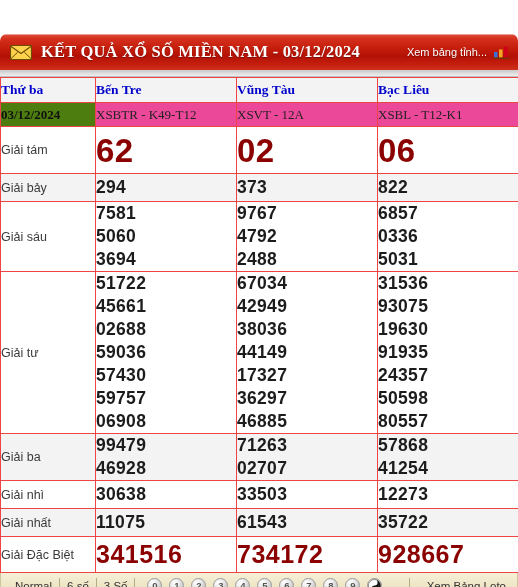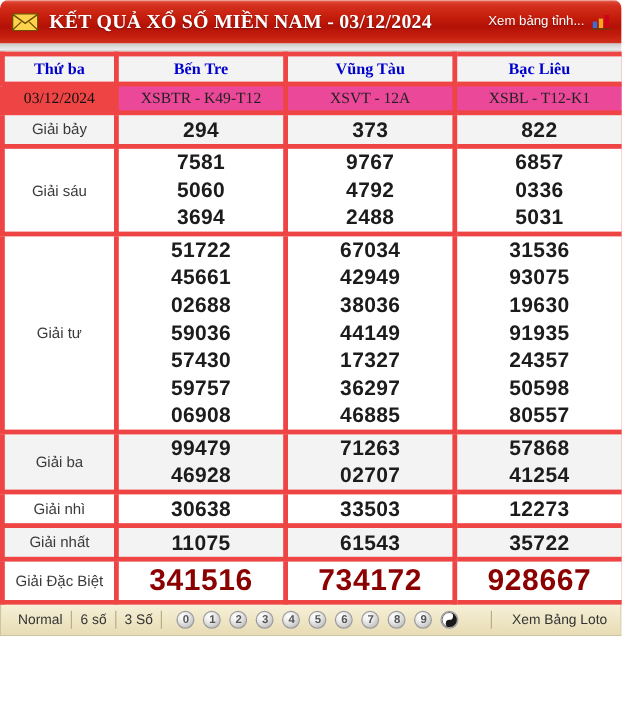--- a/index.html
+++ b/index.html
@@ -9,20 +9,21 @@
     overflow: hidden;
     background: #ffffff;
     font-family: "Liberation Sans", sans-serif;
   }
 
   #app {
     width: 518px;
     height: 527px;
     position: relative;
     background: #ffffff;
+    margin-top: 34px;
   }
 
   
   .titlebar {
     position: relative;
     height: 36px;
     width: 518px;
     background: linear-gradient(to bottom,
         #e04a3a 0%, #d32c1c 12%, #c21a0c 40%,
         #b41208 60%, #cc2414 85%, #d9asd 100%);
@@ -85,46 +86,46 @@
   }
 
   
   table.results {
     width: 518px;
     border-collapse: collapse;
     table-layout: fixed;
     background: #ffffff;
   }
   table.results td, table.results th {
-    border: 4px solid #ef4444;
-    text-align: center;
+    border: 1px solid #ef4444;
+    text-align: left;
     vertical-align: middle;
     padding: 0;
   }
   table.results tr.alt td { background: #f3f3f3; }
 
   col.c-label { width: 95px; }
   col.c-prov  { width: 141px; }
 
   th.day, th.prov {
     color: #0000cc;
     font-family: "Liberation Serif", serif;
     font-weight: bold;
     font-size: 13.5px;
     height: 25px;
     background: #f3f3f3;
   }
 
   td.date-cell {
     font-family: "Liberation Serif", serif;
-    font-weight: normal;
+    font-weight: bold;
     font-size: 13px;
     color: #111111;
     height: 24px;
-    background: #ef4444;
+    background: #4d7c0f;
   }
   td.code-cell {
     font-family: "Liberation Serif", serif;
     font-size: 13px;
     color: #222222;
     height: 24px;
     background: #ec4899;
   }
 
   td.rowlabel {
@@ -271,20 +272,32 @@
       </tr>
     </thead>
     <tbody>
       <tr>
         <td class="date-cell">03/12/2024</td>
         <td class="code-cell">XSBTR - K49-T12</td>
         <td class="code-cell">XSVT - 12A</td>
         <td class="code-cell">XSBL - T12-K1</td>
       </tr>
 
+    <tr class="r-g8">
+          <td class="rowlabel">Giải tám</td>
+          <td class="nums big-red">
+            <div>62</div>
+          </td>
+          <td class="nums big-red">
+            <div>02</div>
+          </td>
+          <td class="nums big-red">
+            <div>06</div>
+          </td>
+        </tr>
         <tr class="r-g7 alt">
           <td class="rowlabel">Giải bảy</td>
           <td class="nums">
             <div>294</div>
           </td>
           <td class="nums">
             <div>373</div>
           </td>
           <td class="nums">
             <div>822</div>

